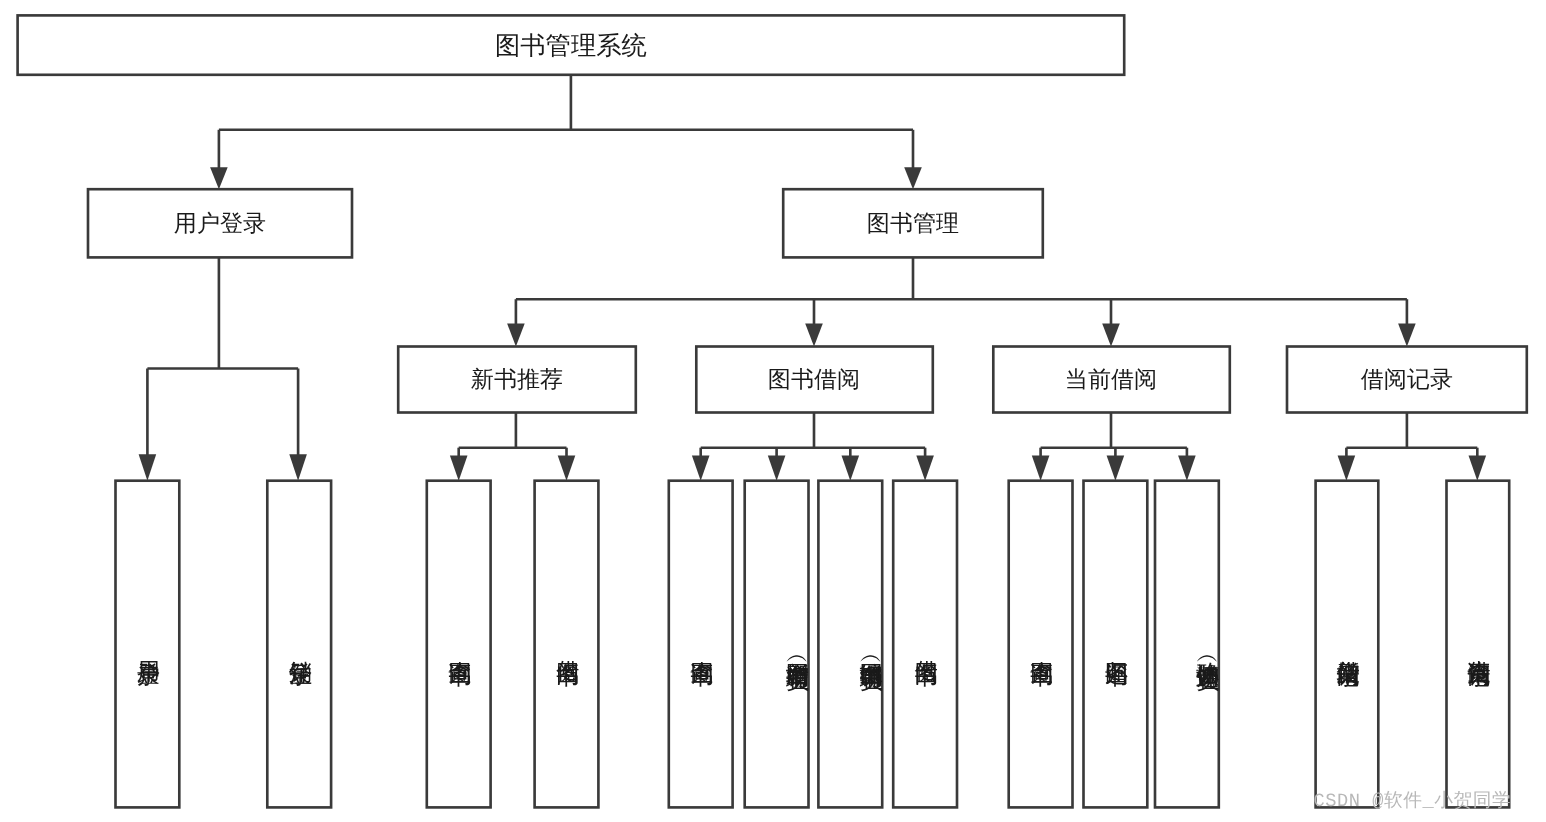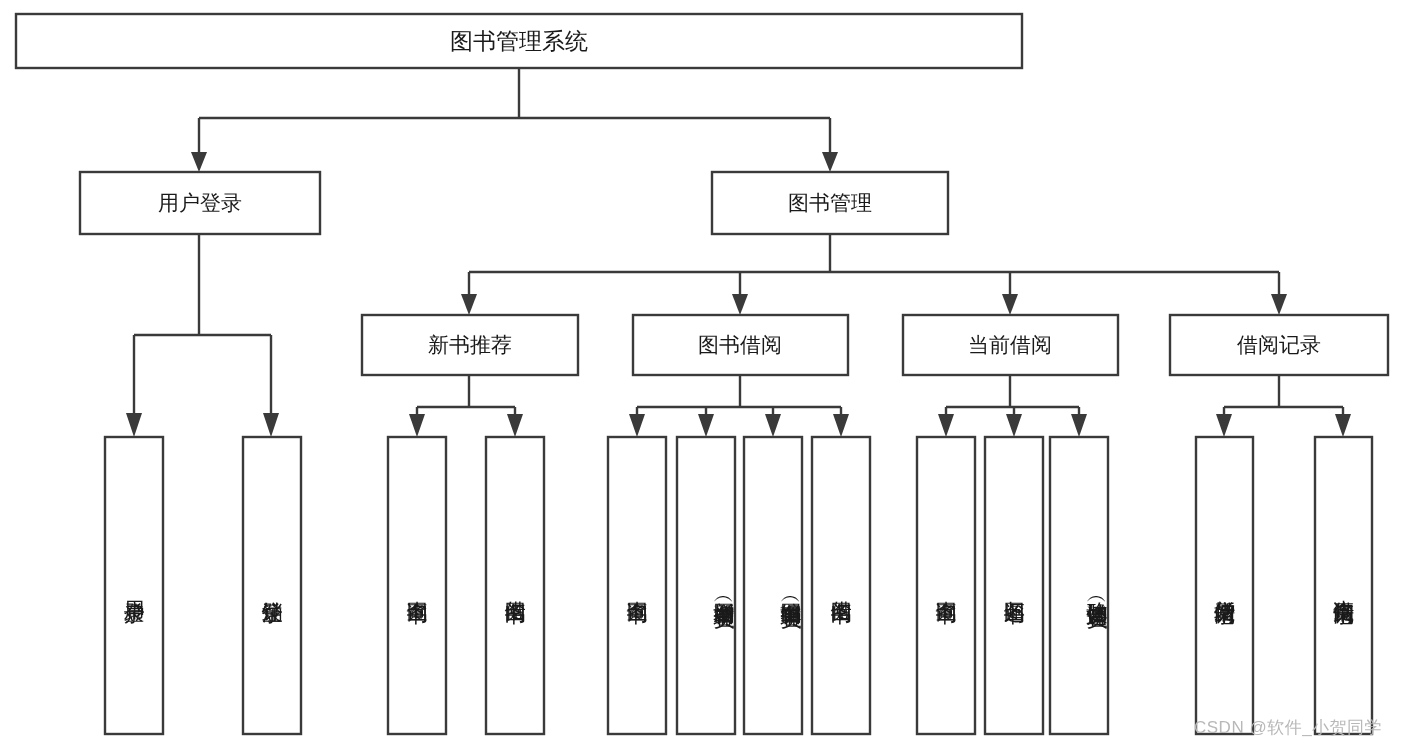--- a/index.html
+++ b/index.html
@@ -57,21 +57,21 @@
     color: #1a1a1a;
     letter-spacing: 1px;
     display: flex;
     align-items: center;
     justify-content: center;
     white-space: nowrap;
     pointer-events: none;
   }
   .watermark {
     position: absolute;
-    font-family: Liberation Sans, sans-serif;
+    font-family: Liberation Mono, monospace;
     font-size: 17px;
     color: #b8b8b8;
     white-space: nowrap;
     letter-spacing: 0.5px;
   }
 </style>
 </head>
 <body>
 
 <div id="diagram-root">

